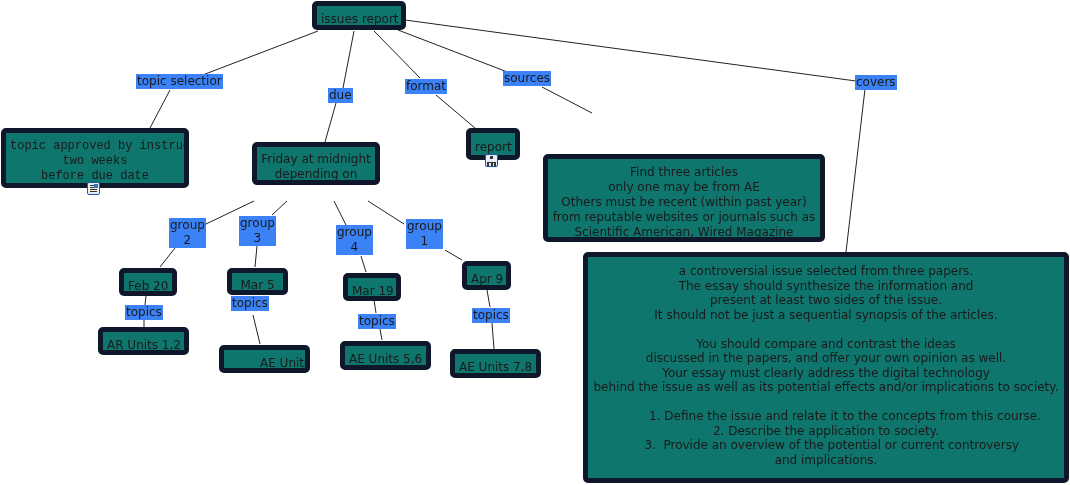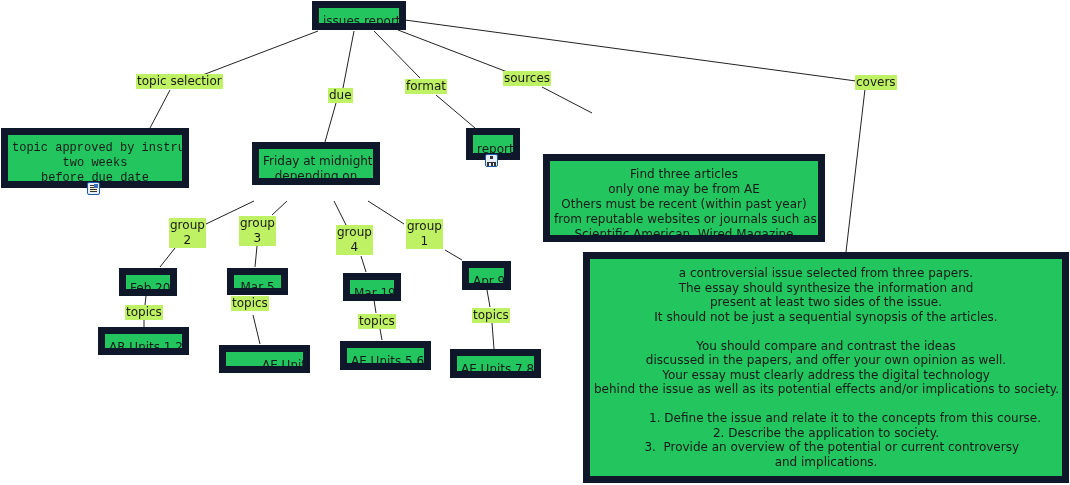--- a/index.html
+++ b/index.html
@@ -1,23 +1,23 @@
 <!DOCTYPE html>
 <html><head>
 <meta charset="utf-8">
 <style>
   html, body { margin:0; padding:0; background:#ffffff; }
   body { width:1070px; height:485px; position:relative; overflow:hidden;
          font-family:"DejaVu Sans", "Liberation Sans", sans-serif; font-size:12px; color:#1a1a1a; }
   svg.links { position:absolute; left:0; top:0; width:1070px; height:485px; }
   svg.links line { stroke:#222; stroke-width:1; }
-  .node { position:absolute; box-sizing:border-box; background:#22c55e; border:7px solid #0f172a;
-          border-radius:0; text-align:center; line-height:15px; padding:2px 4px;
+  .node { position:absolute; box-sizing:border-box; background:#0f766e; border:5px solid #0f172a;
+          border-radius:5px; text-align:center; line-height:15px; padding:2px 4px;
           white-space:pre; overflow:hidden; }
-  .label { position:absolute; background:#bef264; text-align:center; line-height:15px; white-space:pre; padding:0 1px; }
+  .label { position:absolute; background:#3b82f6; text-align:center; line-height:15px; white-space:pre; padding:0 1px; }
   .icon { position:absolute; width:13px; height:13px; box-sizing:border-box; border:1px solid #1c5aa8;
           border-radius:2px; background:#e8eef8; }
   .icon.doc::before { content:""; position:absolute; left:2px; top:2px; width:7px; height:7px;
           background:repeating-linear-gradient(#333 0 1px, #f6f0c8 1px 2px); border:0; }
   .icon.doc::after { content:""; position:absolute; right:1px; top:1px; width:4px; height:4px; background:#3a6fc0; }
   .icon.map::before { content:""; position:absolute; left:4px; top:1px; width:3px; height:3px; background:#333; }
   .icon.map::after { content:""; position:absolute; left:1px; top:7px; width:9px; height:3px;
           border-top:1px solid #333; background:linear-gradient(90deg,#333 0 2px,transparent 2px 4px,#333 4px 6px,transparent 6px 7px,#333 7px 9px); }
   .big { white-space:pre; line-height:14.5px; }
 </style>

